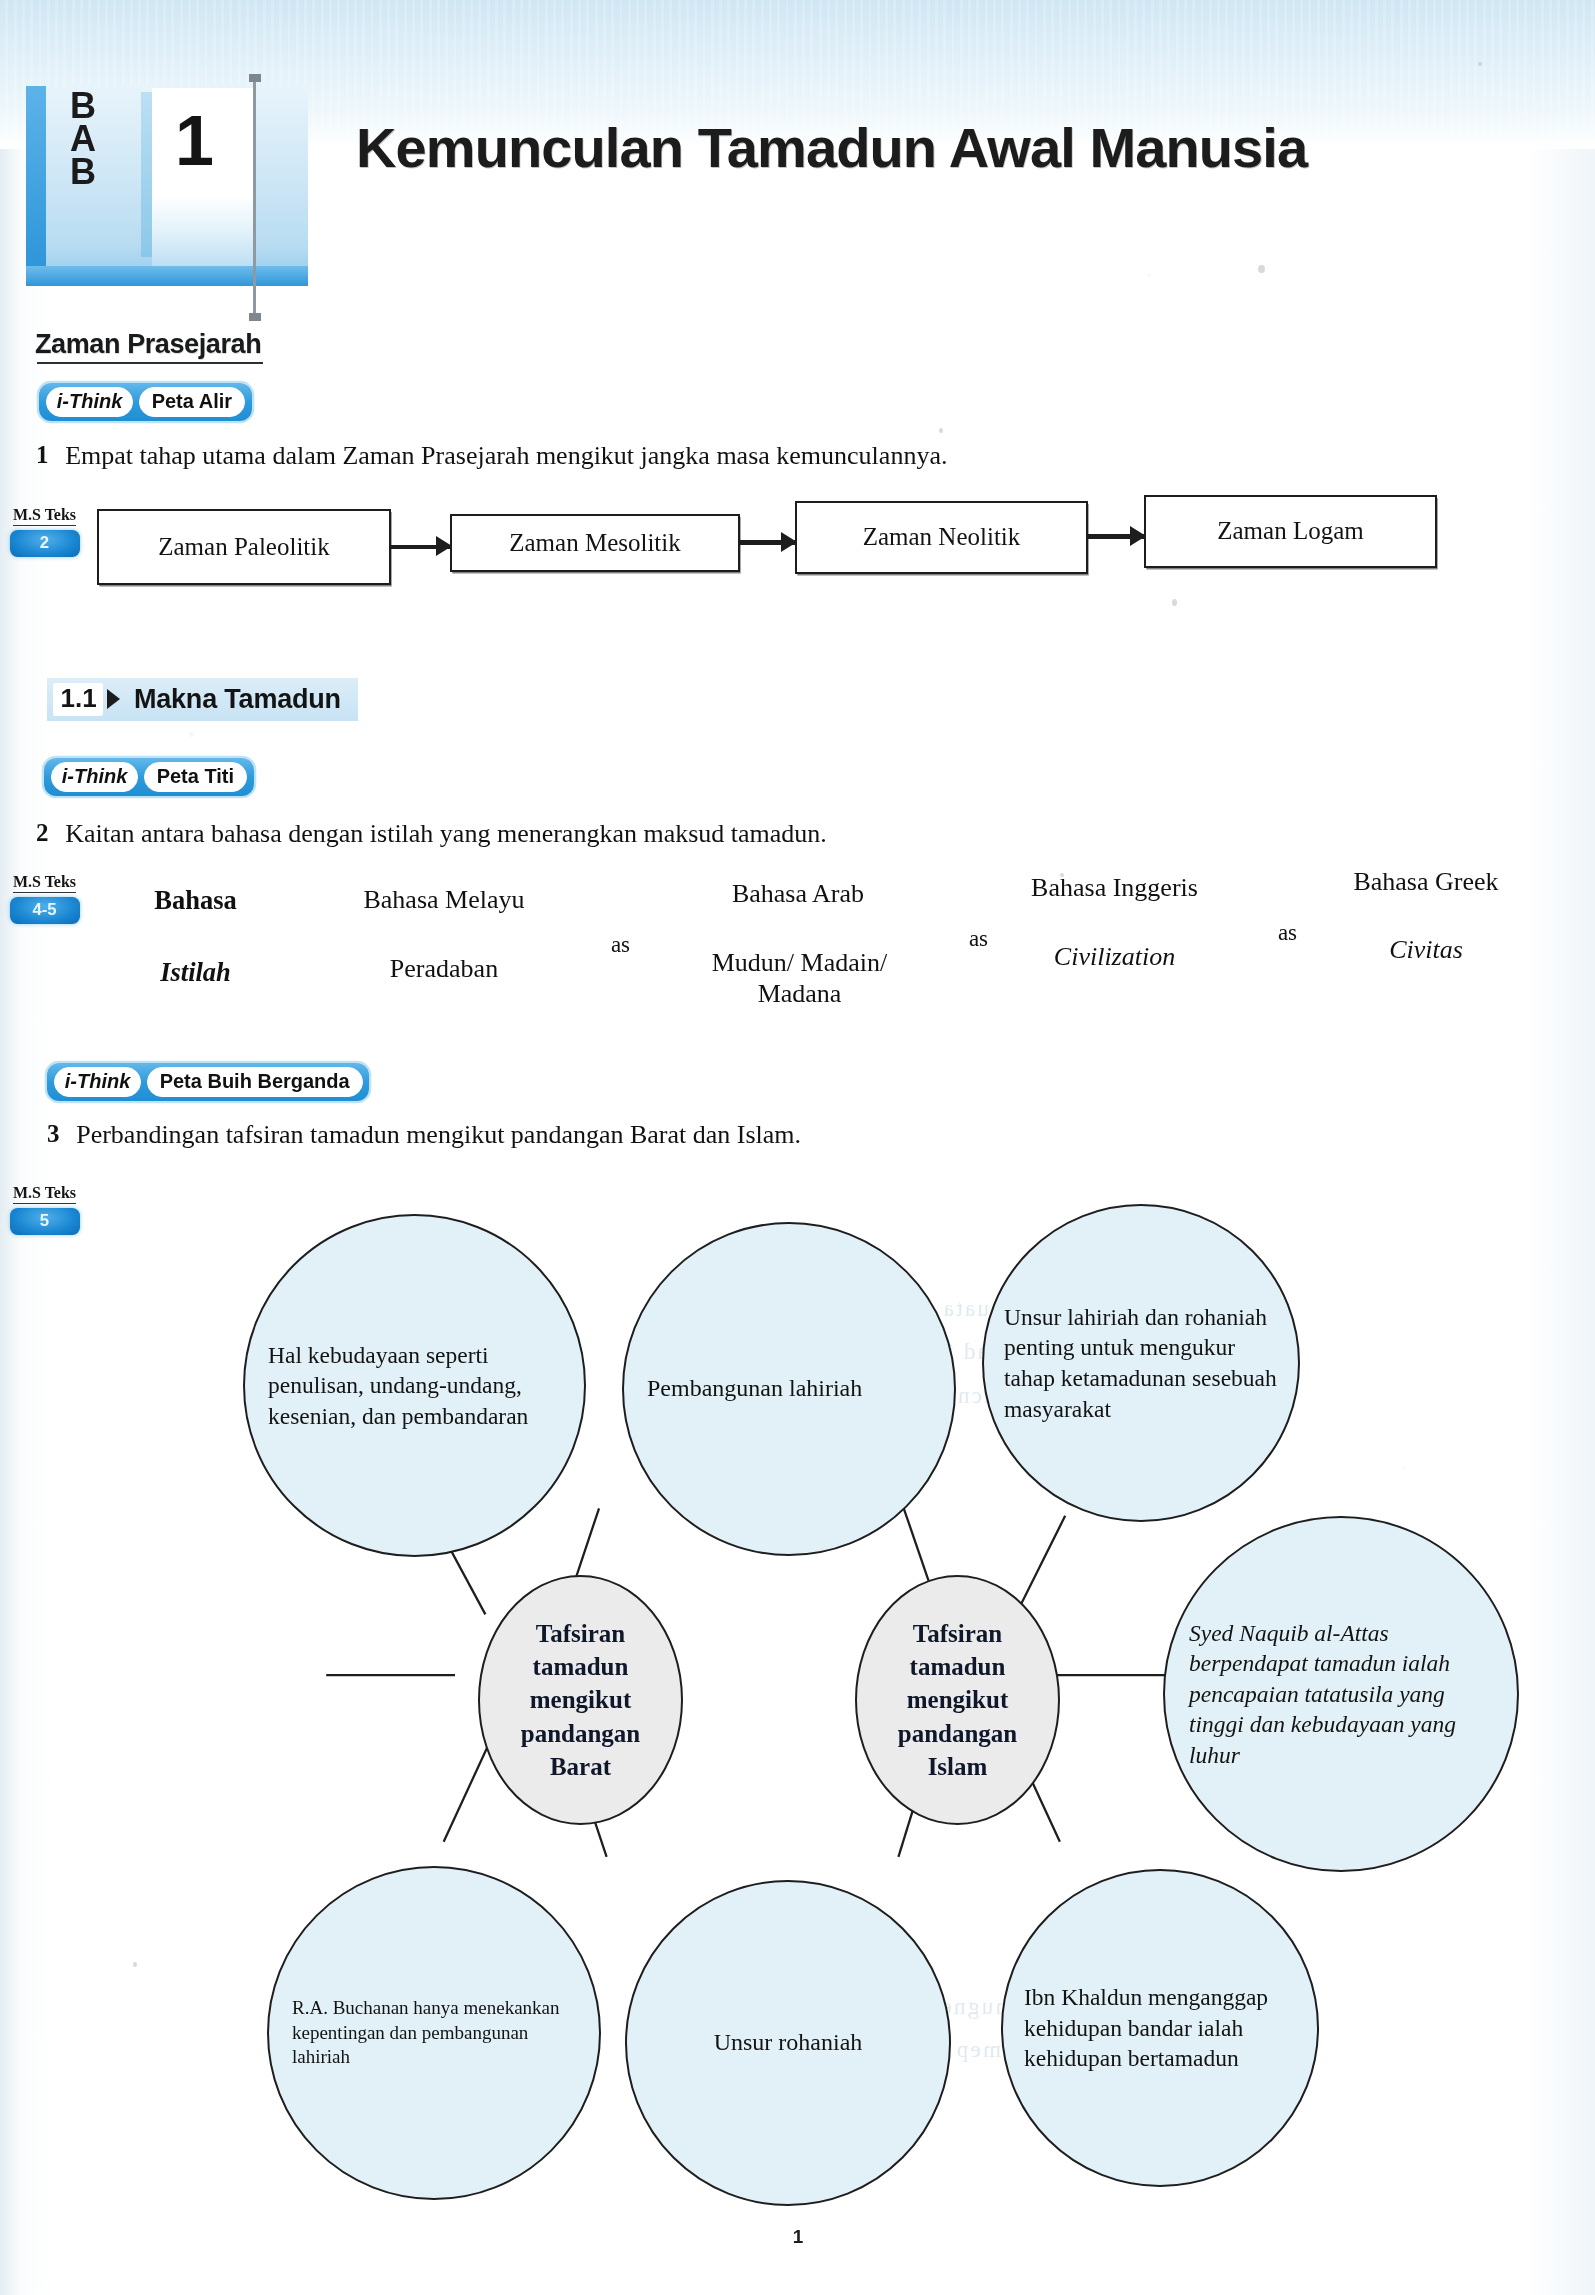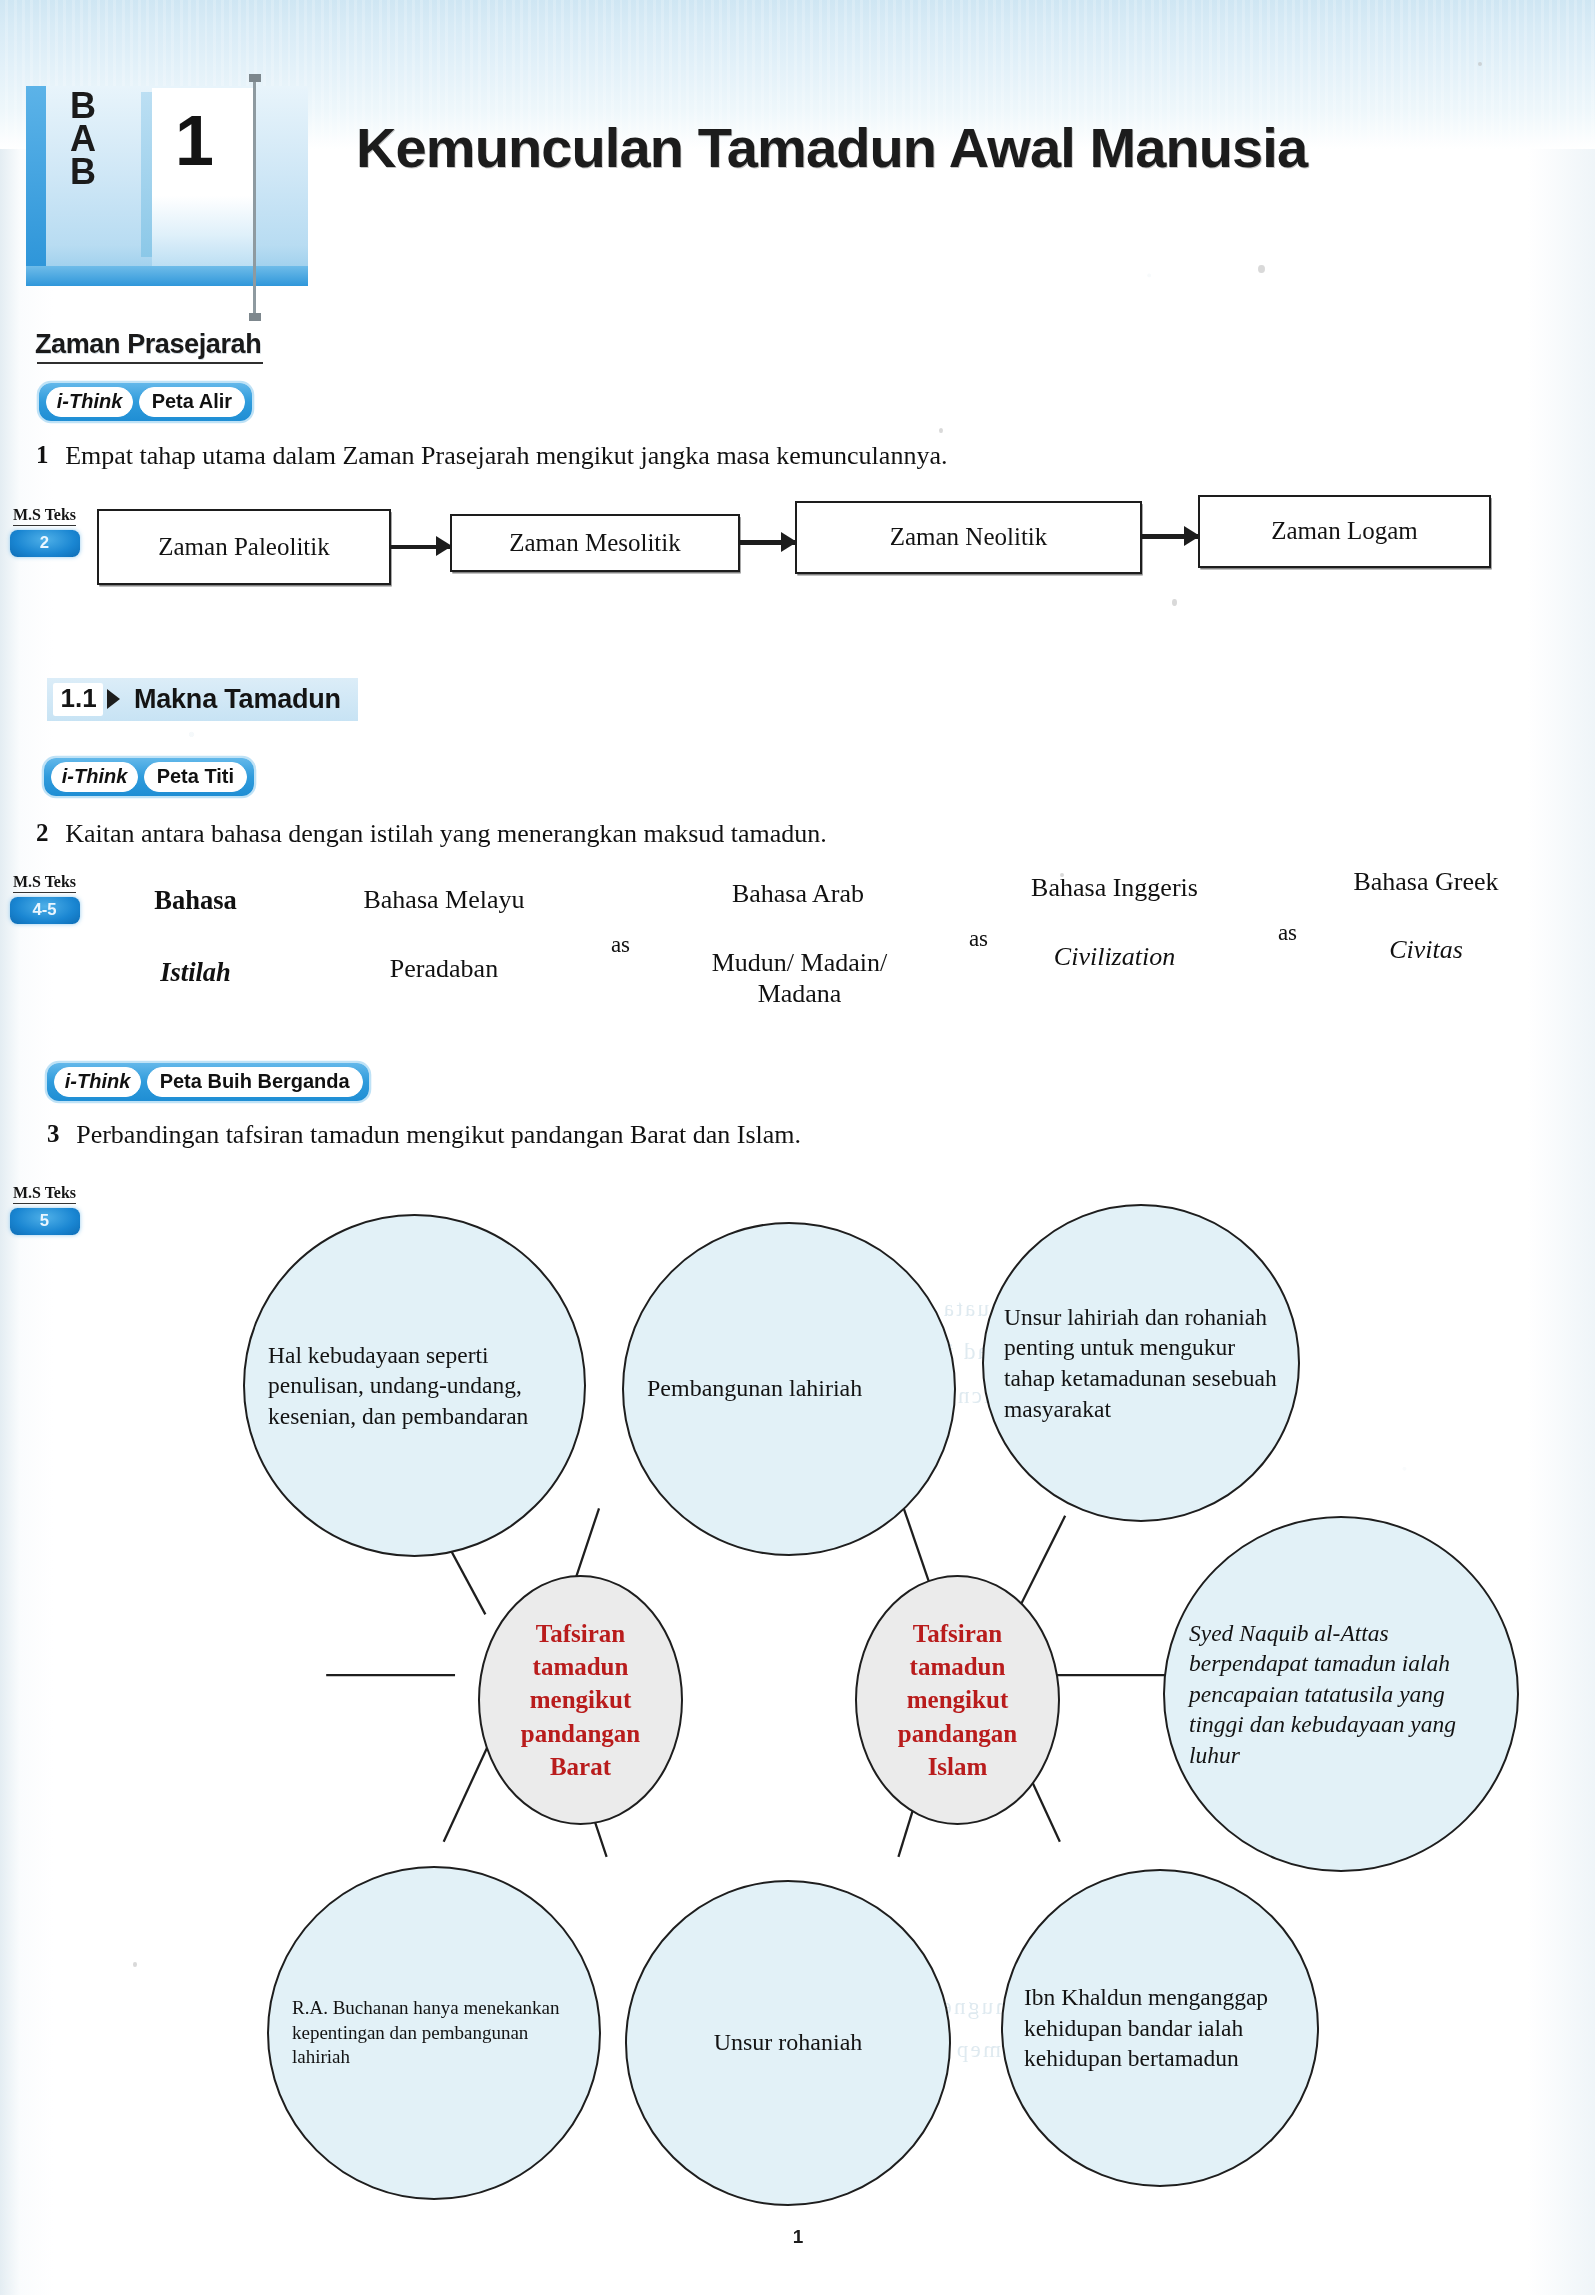--- a/index.html
+++ b/index.html
@@ -190,21 +190,21 @@
     font-family:"Liberation Serif", serif;
     color:#131313;
   }
   .bubble span { display:block; width:100%; line-height:1.30; }
   .hub {
     position:absolute; border-radius:50%;
     border:2.3px solid #1e1e1e;
     background:#ebebeb;
     display:flex; align-items:center; justify-content:flex-start;
     font-family:"Liberation Serif", serif; font-weight:bold;
-    color:#b91c1c; text-align:center;
+    color:#0f172a; text-align:center;
   }
   .hub span { display:block; line-height:1.33; }
 
   
   .ghost {
     position:absolute; color:rgba(150,185,205,0.30);
     font-family:"Liberation Serif", serif; font-size:23px;
     transform: scaleX(-1); pointer-events:none; user-select:none;
     letter-spacing:2.3px; line-height:1.9; white-space:pre-line;
   }
@@ -256,21 +256,21 @@
   <div class="msteks" style="left:0px; top:506px;">
     <span class="lbl">M.S Teks</span>
     <div class="pg">2</div>
   </div>
 
   <div class="flow" style="left:97px; top:509px;">
     <div class="flow-box" style="width:294px; height:76px;">Zaman Paleolitik</div>
     <div class="flow-arrow" style="width:59px; margin:0 0 0 0;"></div>
     <div class="flow-box" style="width:290px; height:58px; margin-top:-7.6px;">Zaman Mesolitik</div>
     <div class="flow-arrow" style="width:55px; margin-top:-9px;"></div>
-    <div class="flow-box" style="width:347px; height:73px; margin-top:-20px;">Zaman Neolitik</div>
+    <div class="flow-box" style="width:293px; height:73px; margin-top:-20px;">Zaman Neolitik</div>
     <div class="flow-arrow" style="width:56px; margin-top:-21px;"></div>
     <div class="flow-box" style="width:293px; height:73px; margin-top:-32px;">Zaman Logam</div>
   </div>
 
   <div class="subsec" style="left:47px; top:678px;">
     <span class="subsec-num">1.1</span>
     <span class="subsec-tri"></span>
     <span class="subsec-label">Makna Tamadun</span>
   </div>
 

